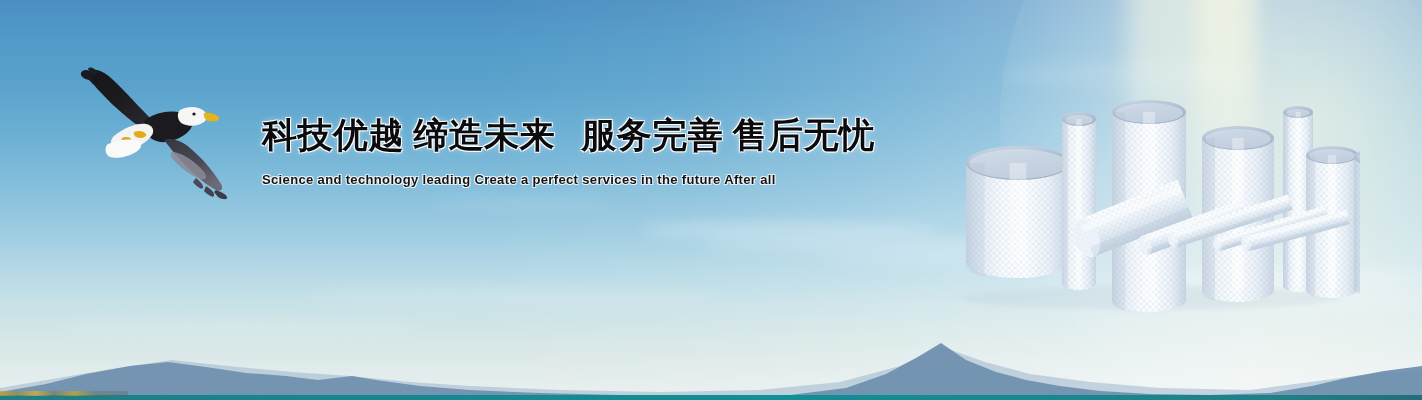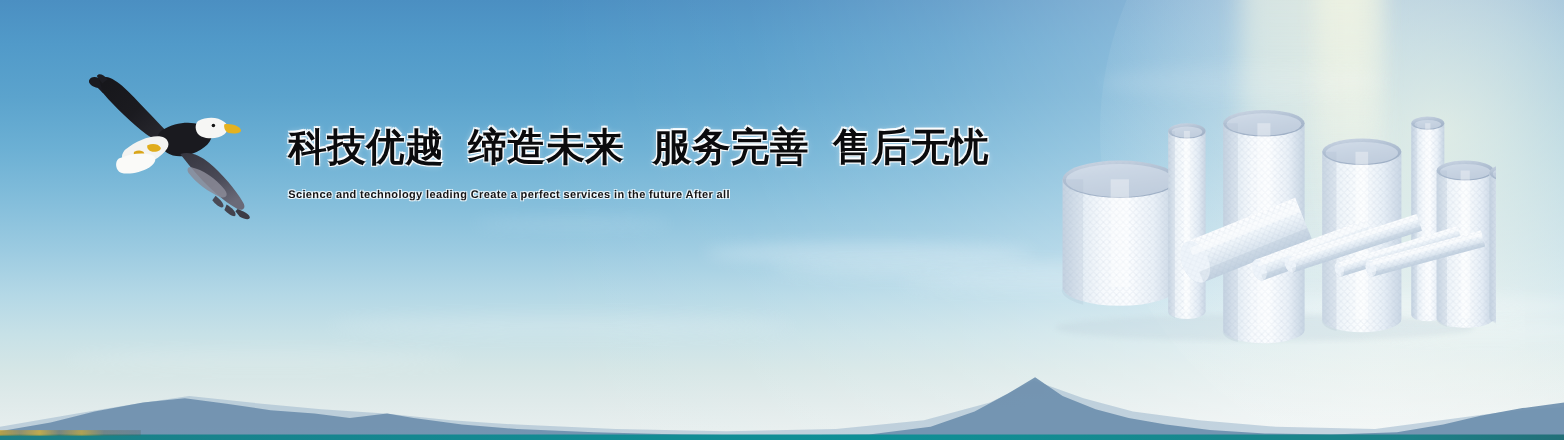--- a/index.html
+++ b/index.html
@@ -152,42 +152,42 @@
   }
 
   
   .text-block {
     position: absolute;
     left: 262px;
     top: 114px;
     width: 560px;
   }
   .headline {
-    font-family: Liberation Mono, monospace;
+    font-family: Liberation Serif, serif;
     font-size: 35px;
     font-weight: bold;
     line-height: 44px;
     color: #0b0b0d;
     letter-spacing: 0.5px;
     white-space: nowrap;
     text-shadow:
       -1px -1px 0 rgba(255,255,255,0.85),
        1px -1px 0 rgba(255,255,255,0.85),
       -1px  1px 0 rgba(255,255,255,0.85),
        1px  1px 0 rgba(255,255,255,0.85),
        0    0   6px rgba(255,255,255,0.55);
   }
   .headline .gap {
     display: inline-block;
     width: 26px;
   }
   .subline {
     margin-top: 14px;
     font-family: "Liberation Sans", sans-serif;
-    font-size: 10px;
+    font-size: 13px;
     font-weight: bold;
     color: #141416;
     letter-spacing: 0.35px;
     white-space: nowrap;
     text-shadow:
       -1px -1px 0 rgba(255,255,255,0.75),
        1px -1px 0 rgba(255,255,255,0.75),
       -1px  1px 0 rgba(255,255,255,0.75),
        1px  1px 0 rgba(255,255,255,0.75);
   }

